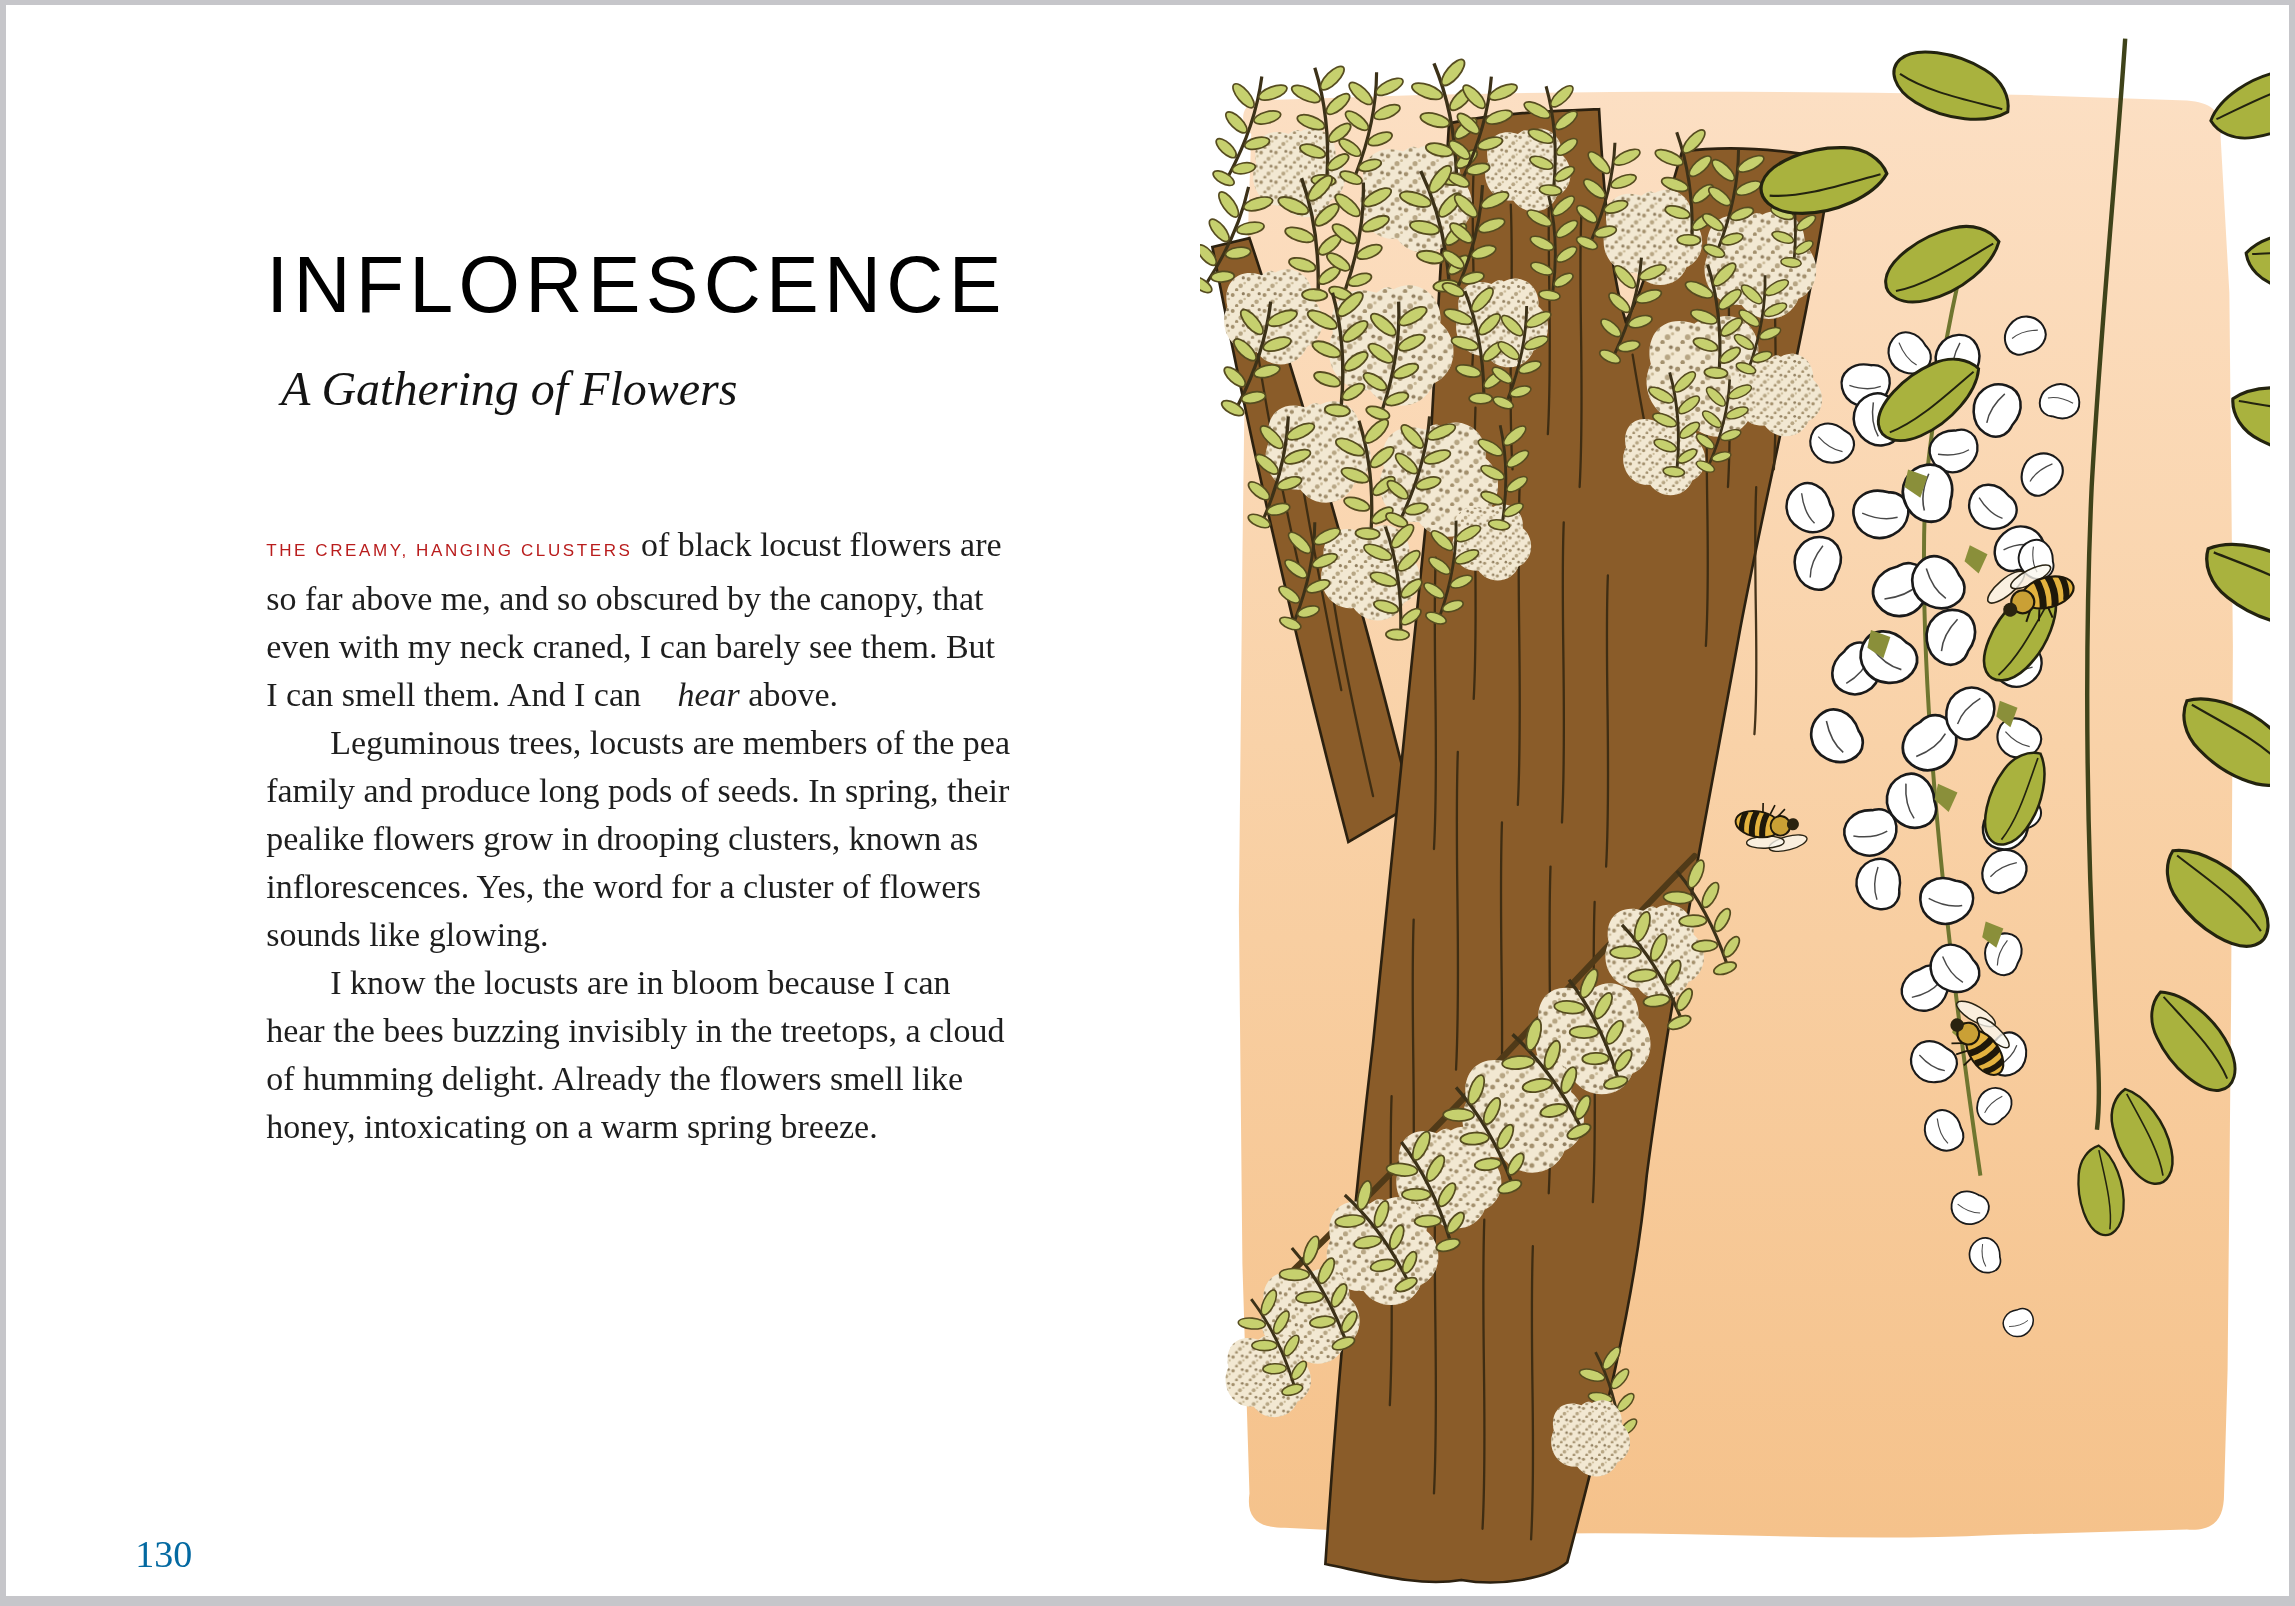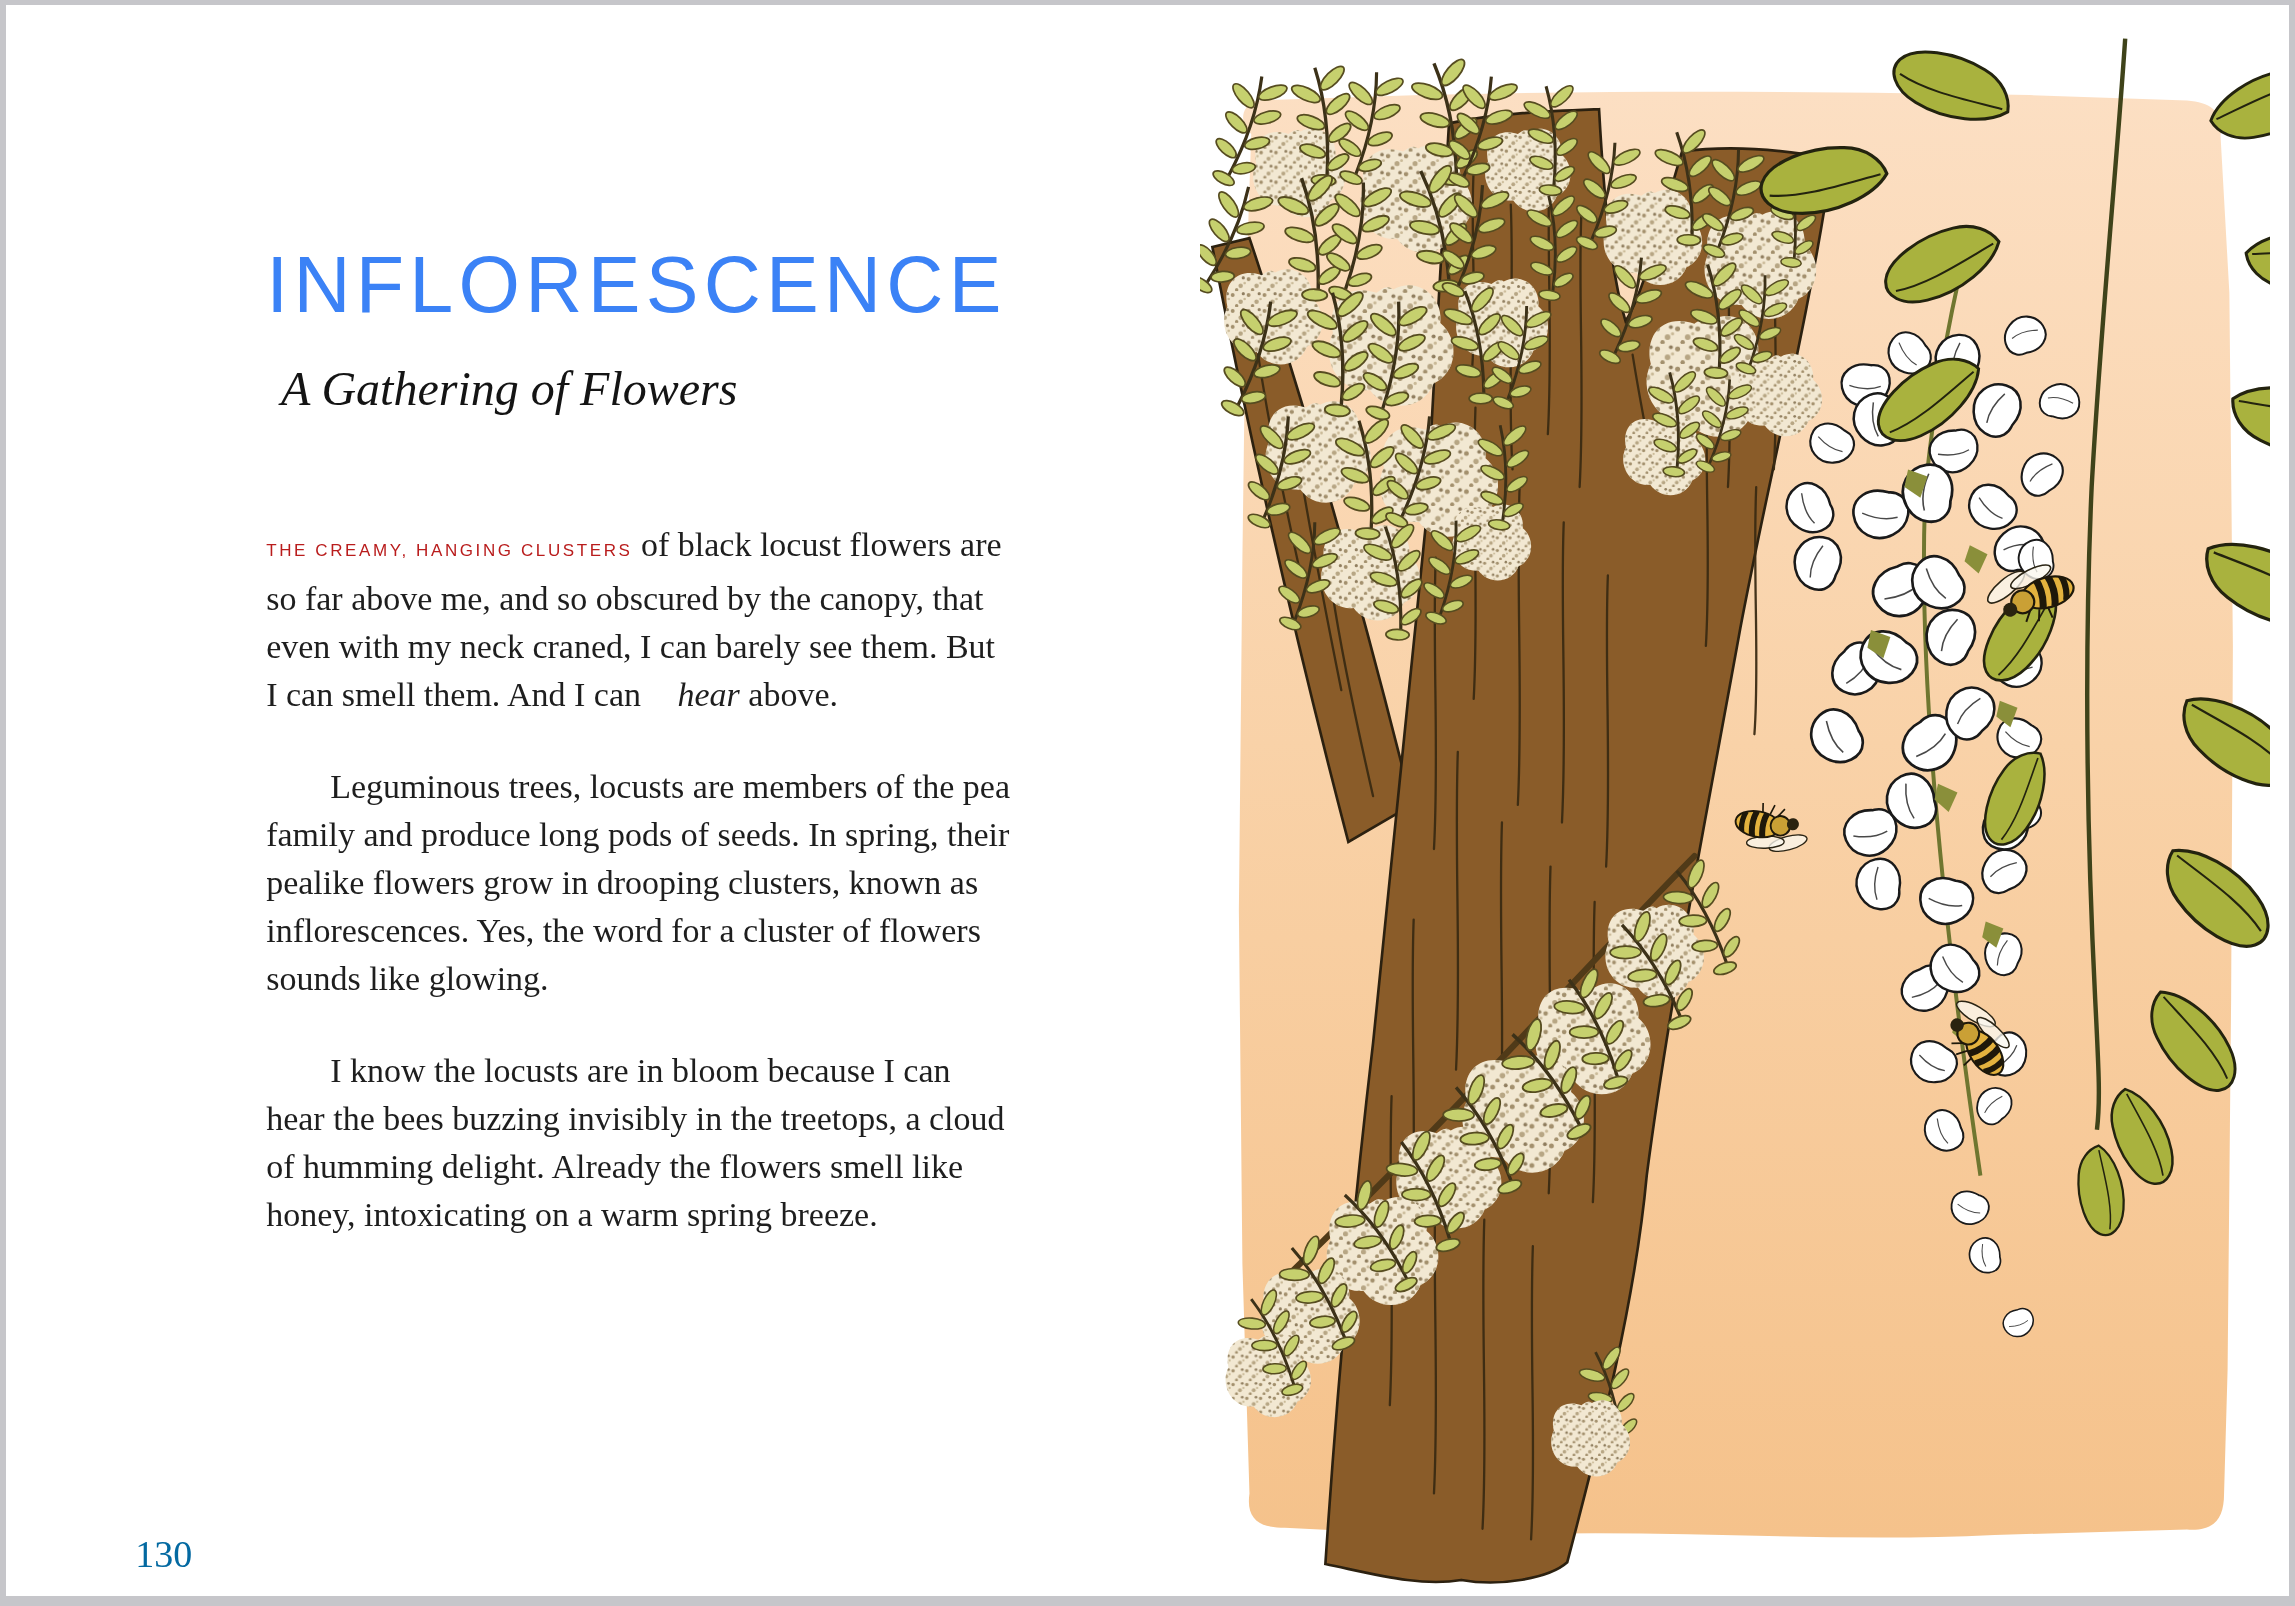--- a/index.html
+++ b/index.html
@@ -17,38 +17,38 @@
   .text-col{
     position:absolute;left:260px;top:0;width:746px;
     color:#1e1e1e;
   }
   .title{
     position:absolute;left:0;top:240px;margin:0;
     font-family:"Liberation Sans", sans-serif;
     font-weight:400;
     font-size:79px;line-height:1;
     letter-spacing:5.3px;
-    color:#3b82f6;
+    color:#000000;
     white-space:nowrap;
     text-align:right;
   }
   .subtitle{
     position:absolute;left:1.8px;top:343px;margin:13px;
     font-family:"Liberation Serif", serif;
     font-style:italic;font-weight:400;
     font-size:48px;line-height:1.15;
     color:#141414;
     white-space:nowrap;
   }
   .bodytext{
     position:absolute;left:0;top:516px;width:746px;
     font-size:34px;line-height:48px;
   }
   .bodytext p{margin:0;}
-  .bodytext p.indent{text-indent:64px;margin-top:44px;}
+  .bodytext p.indent{text-indent:64px;}
   .lead-in{
     font-family:"Liberation Sans", sans-serif;
     font-weight:400;
     font-size:17px;
     letter-spacing:2.6px;
     color:#b91c1c;
   }
   .it{font-style:italic;margin-left:28px;}
   .page-number{
     position:absolute;left:129px;top:1527px;

